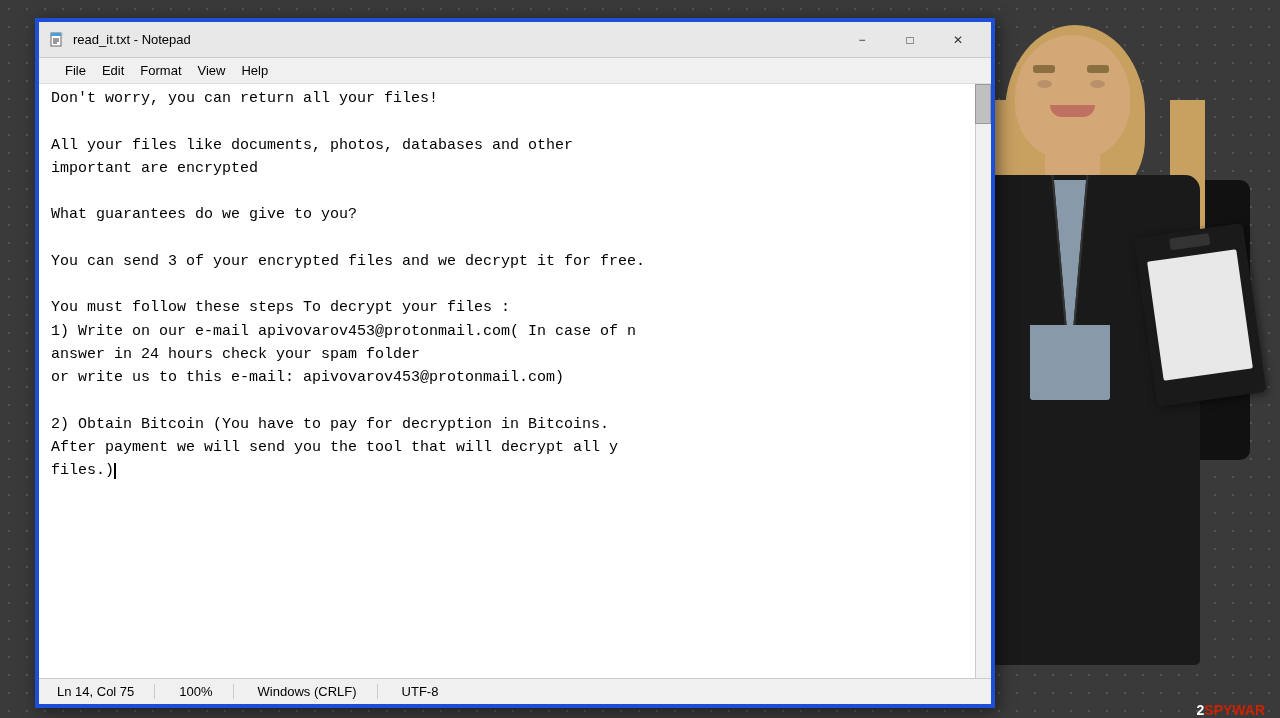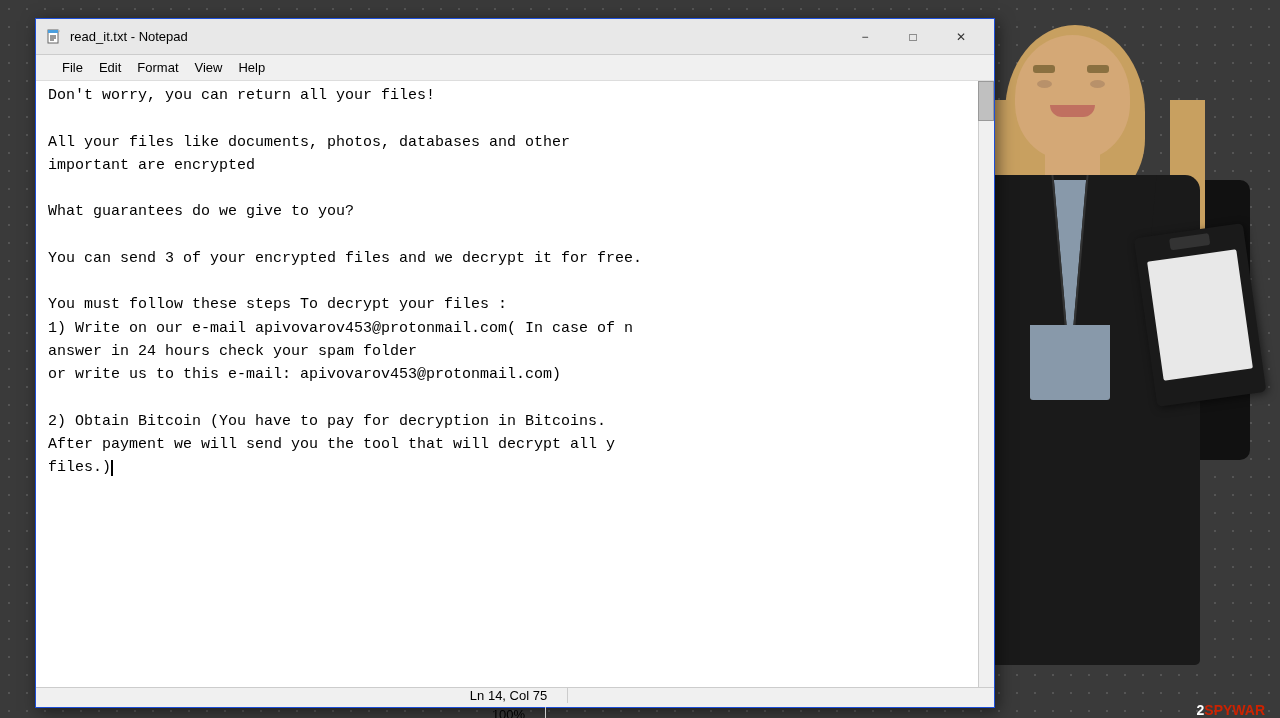--- a/index.html
+++ b/index.html
@@ -69,21 +69,21 @@
     }
 
     
     .notepad-window {
       position: absolute;
       top: 18px;
       left: 35px;
       width: 960px;
       height: 690px;
       background: #0c4a6e;
-      border: 1px solid #1d4ed8;
+      border: 4px solid #1d4ed8;
       box-shadow: 3px 3px 15px rgba(0,0,0,0.5);
       z-index: 5;
       display: flex;
       flex-direction: column;
     }
 
     
     .title-bar {
       background: #e8e8e8;
       height: 36px;
@@ -189,28 +189,27 @@
       right: 0;
       width: 16px;
       height: 40px;
       background: #c0c0c0;
       border: 1px solid #999;
     }
 
     
     .status-bar {
       background: #f0f0f0;
-      height: 20px;
+      height: 26px;
       display: flex;
       align-items: center;
       padding: 0 10px;
       border-top: 1px solid #ccc;
       flex-shrink: 0;
-      gap: 4px;
-      flex-direction: column;
+      gap: 16px;
     }
 
     .status-item {
       font-size: 13px;
       font-family: 'Segoe UI', Arial, sans-serif;
       color: #000;
       padding: 0 20px 0 8px;
       border-right: 1px solid #ccc;
     }
 

